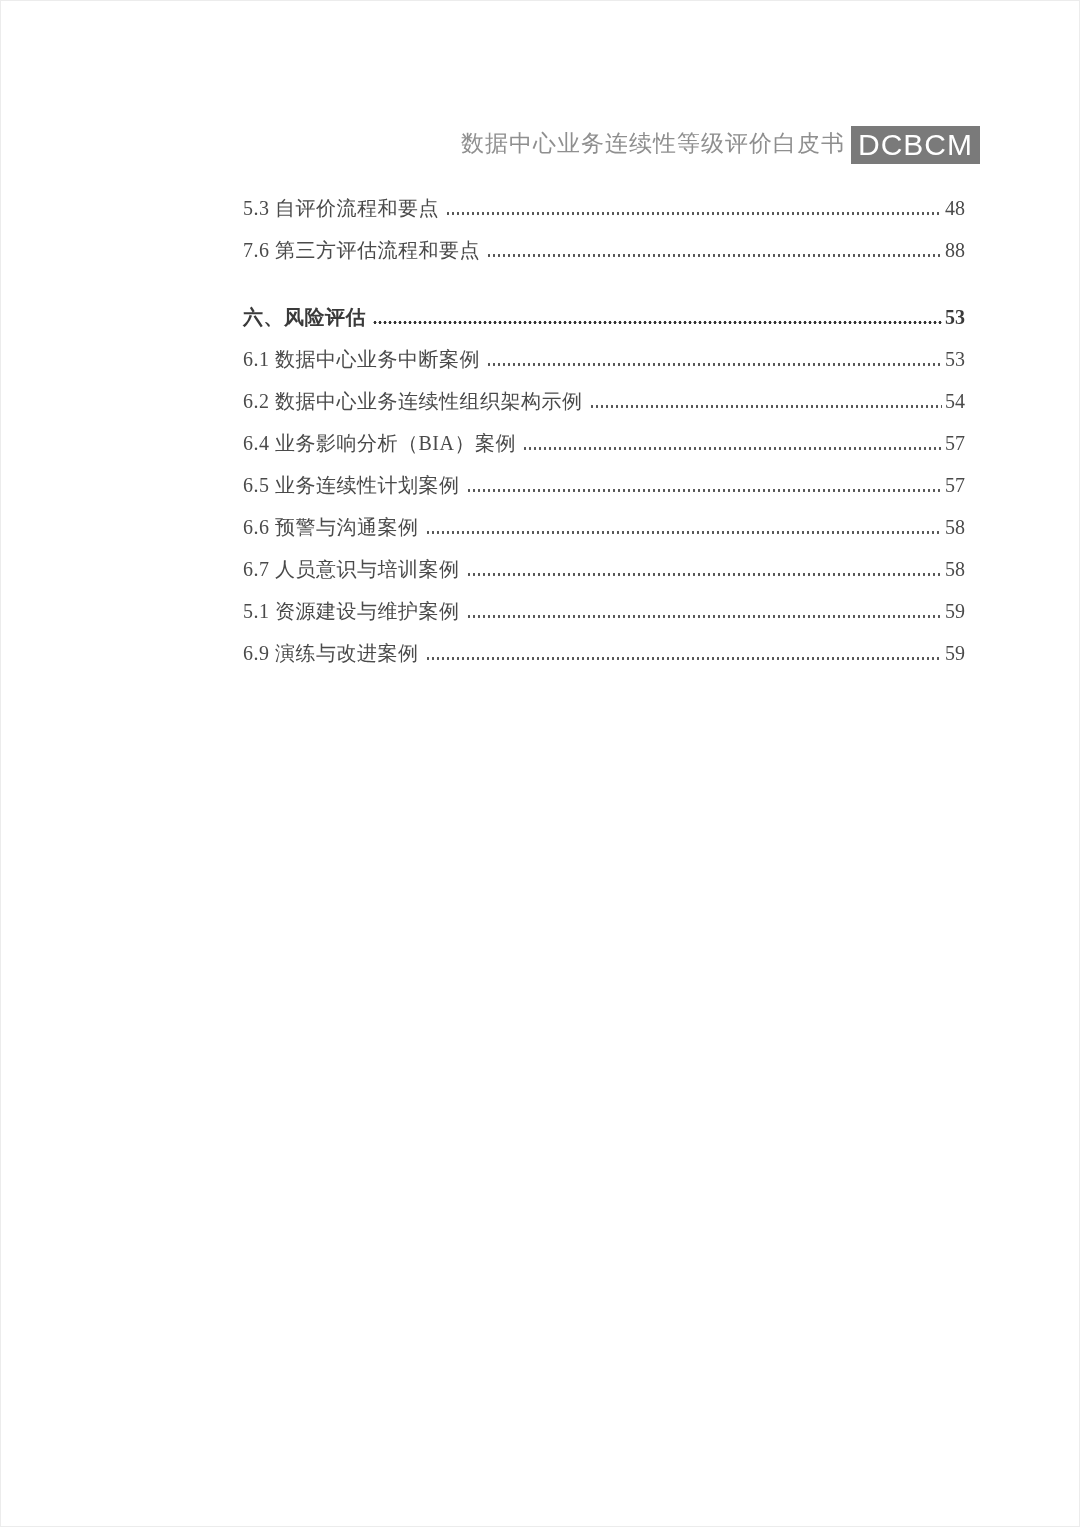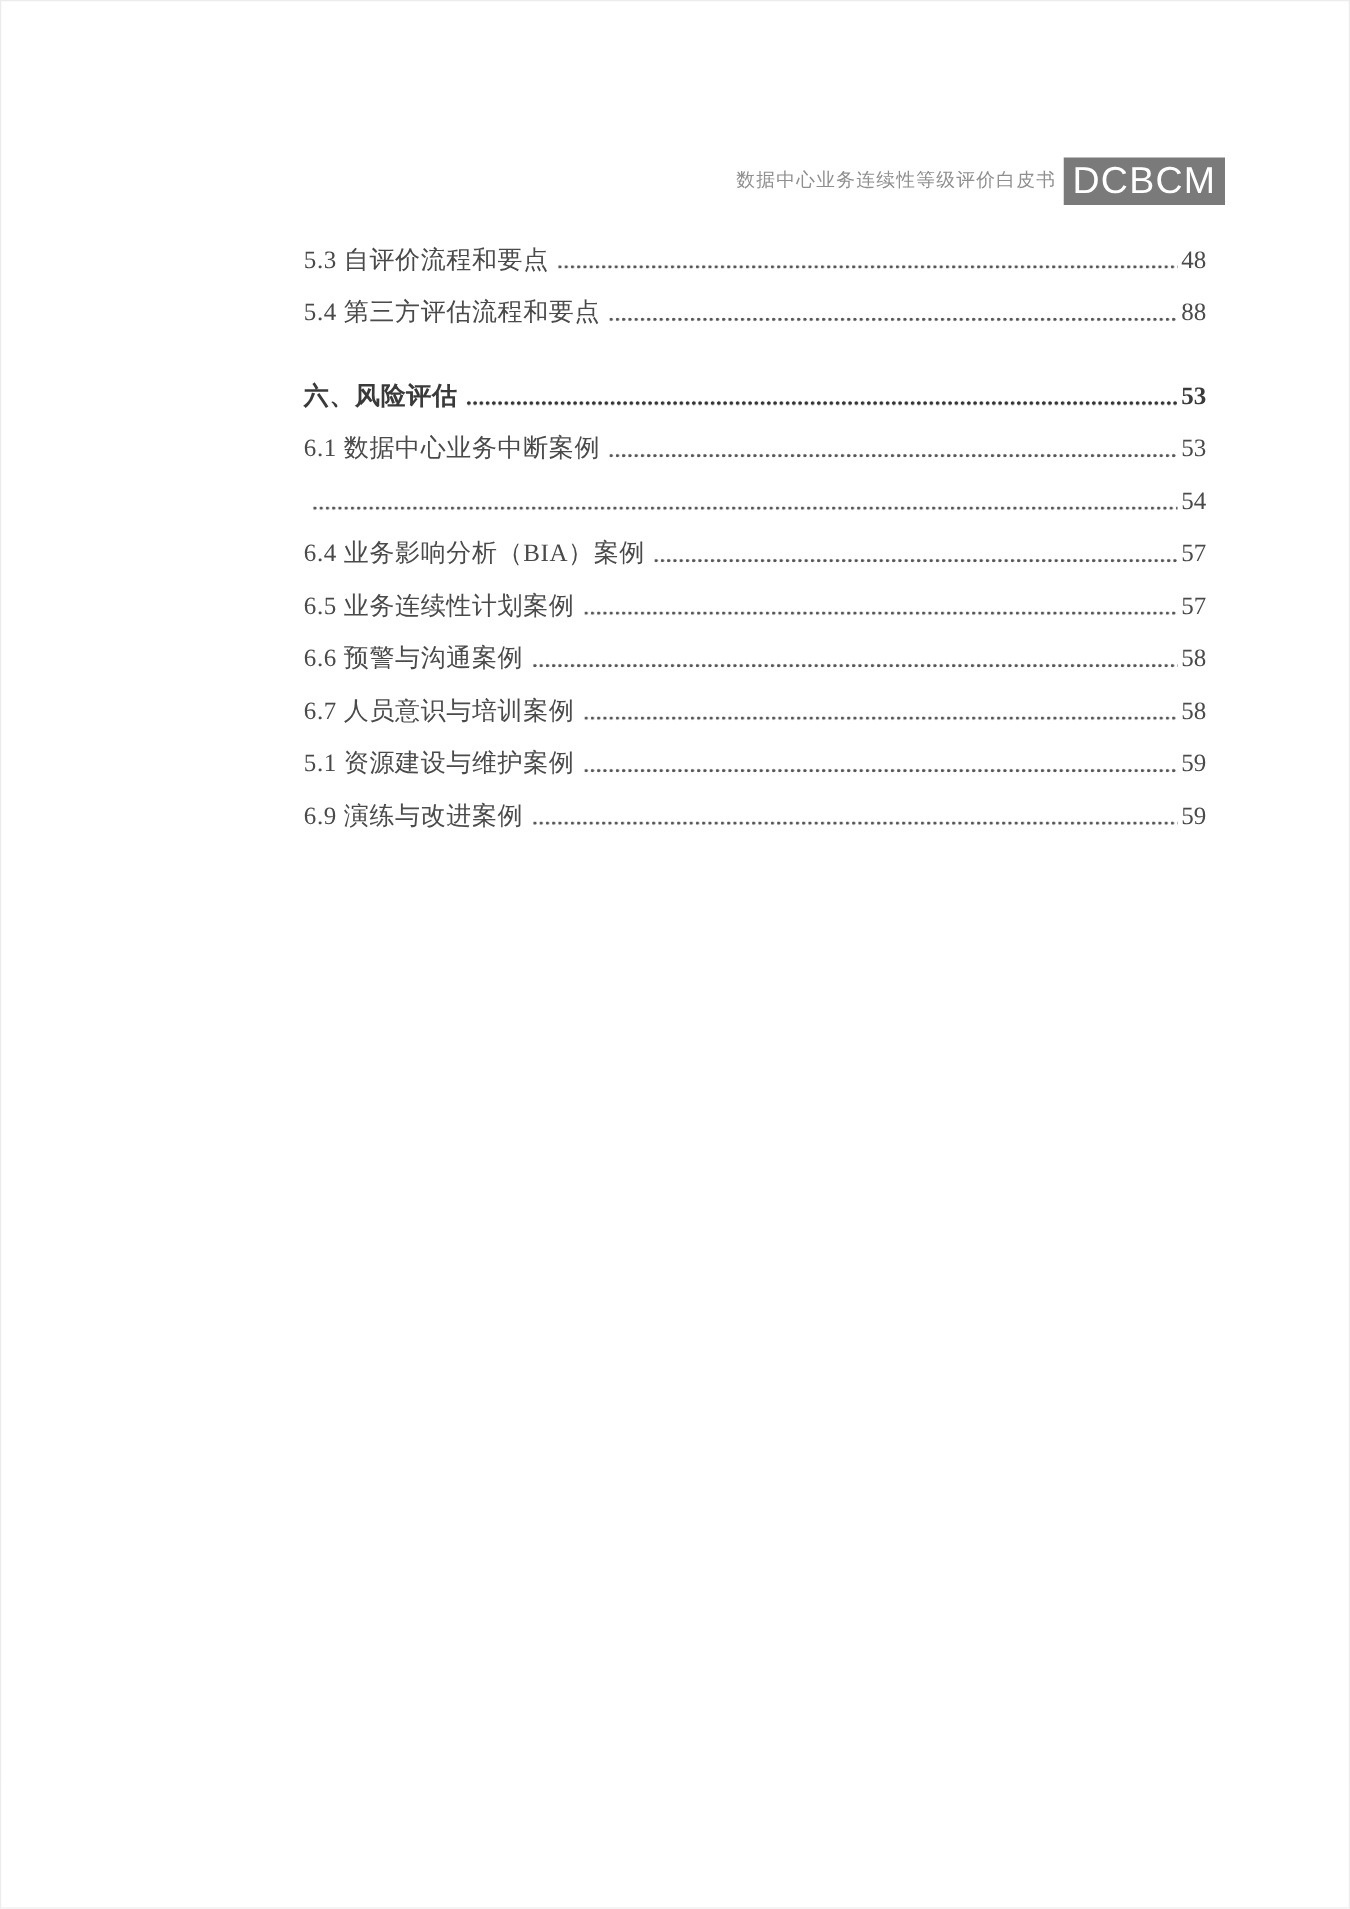--- a/index.html
+++ b/index.html
@@ -21,22 +21,22 @@
     font-family:"Liberation Serif","DejaVu Serif",serif;
   }
   .header{
     position:absolute;
     top:126px;
     right:100px;
     display:flex;
     align-items:center;
   }
   .header-title{
-    font-family:Liberation Sans, sans-serif;
-    font-size:15px;
+    font-family:Liberation Mono, monospace;
+    font-size:23px;
     color:var(--header-title-color);
     letter-spacing:1px;
     margin-right:6px;
     line-height:38px;
   }
   .badge{
     display:inline-block;
     background:var(--badge-bg);
     color:var(--badge-text);
     font-family:"Liberation Sans","DejaVu Sans",sans-serif;
@@ -101,35 +101,36 @@
     <span class="badge">DCBCM</span>
   </div>
 
   <div class="toc" id="toc-list">
       <div class="toc-row">
       <span class="toc-label">5.3  自评价流程和要点</span>
       <span class="leader"></span>
       <span class="toc-page">48</span>
     </div>
       <div class="toc-row">
-      <span class="toc-label">5.4  第三方评估流程和要点</span>
+      <span class="toc-label">7.6  第三方评估流程和要点</span>
       <span class="leader"></span>
       <span class="toc-page">88</span>
     </div>
       <div class="toc-row bold section-start">
       <span class="toc-label">六、风险评估</span>
       <span class="leader"></span>
       <span class="toc-page">53</span>
     </div>
       <div class="toc-row">
       <span class="toc-label">6.1 数据中心业务中断案例</span>
       <span class="leader"></span>
       <span class="toc-page">53</span>
     </div>
       <div class="toc-row">
+      <span class="toc-label">6.2 数据中心业务连续性组织架构示例</span>
       <span class="leader"></span>
       <span class="toc-page">54</span>
     </div>
       <div class="toc-row">
       <span class="toc-label">6.4 业务影响分析（BIA）案例</span>
       <span class="leader"></span>
       <span class="toc-page">57</span>
     </div>
       <div class="toc-row">
       <span class="toc-label">6.5  业务连续性计划案例</span>

